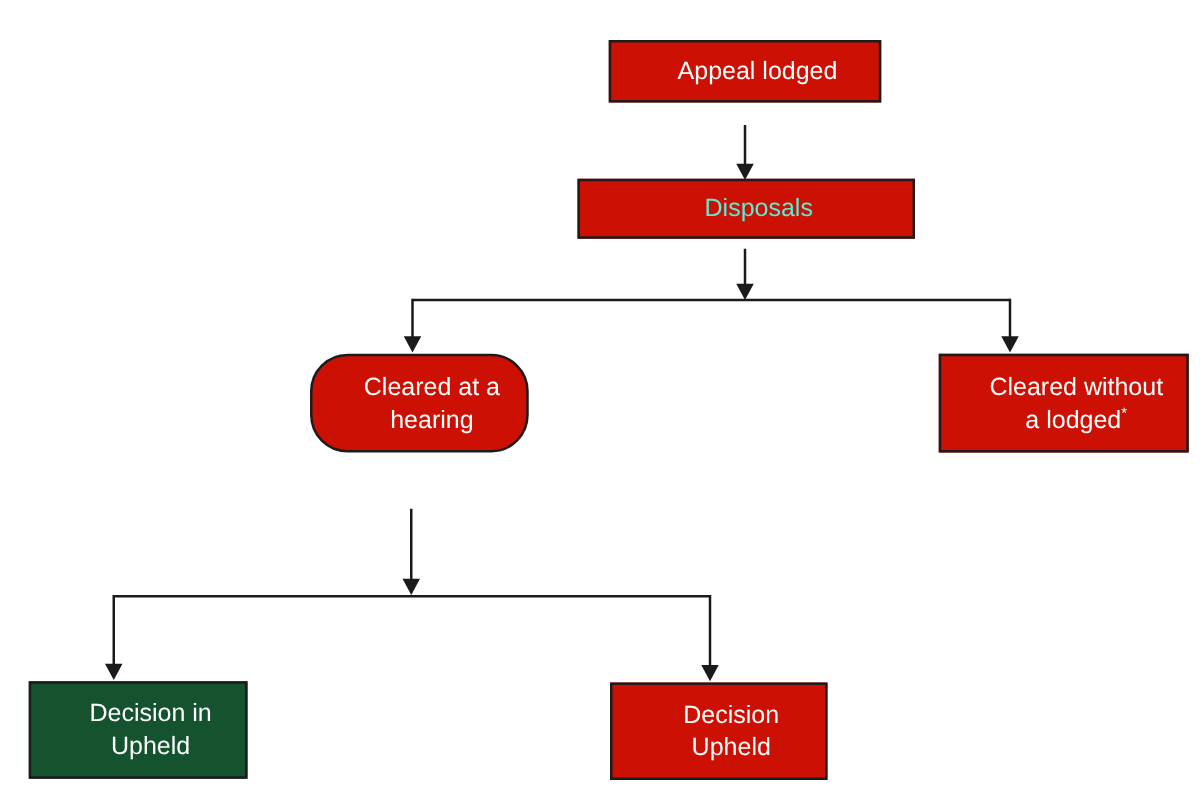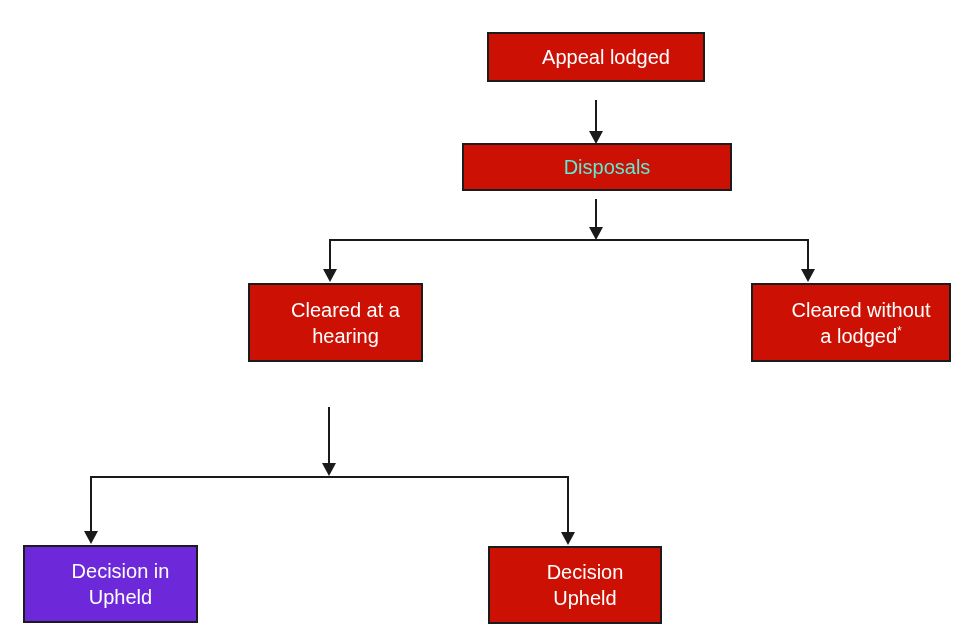--- a/index.html
+++ b/index.html
@@ -48,21 +48,21 @@
     line-height: 26px;
     white-space: nowrap;
   }
   .node sup {
     font-size: 12px;
     line-height: 0;
     vertical-align: super;
   }
   .n0 { left: 487px; top: 32px;  width: 218px; height: 50px; }
   .n1 { left: 462px; top: 143px; width: 270px; height: 48px; }
-  .n2 { left: 248px; top: 283px; width: 175px; height: 79px; }
+  .n2 { left: 248px; top: 283px; width: 175px; height: 79px; border-radius: 30px; }
   .n3 { left: 713px; top: 283px; width: 200px; height: 79px; }
   .n4 { left: 23px;  top: 545px; width: 175px; height: 78px; }
   .n5 { left: 488px; top: 546px; width: 174px; height: 78px; }
 </style>
 </head>
 <body>
 
 <div class="canvas">
 
   <svg class="connectors" viewBox="0 0 960 640" xmlns="http://www.w3.org/2000/svg">
@@ -116,21 +116,21 @@
   <div class="node n2" style="background: rgb(204, 17, 4); border-color: rgb(28, 28, 28); color: rgb(255, 255, 255);">
     <span class="ln">Cleared at a</span>
     <span class="ln">hearing</span>
   </div>
 
   <div class="node n3" style="background: rgb(204, 17, 4); border-color: rgb(28, 28, 28); color: rgb(255, 255, 255); margin-left: 38px;">
     <span class="ln">Cleared without</span>
     <span class="ln"><span>a lodged</span><sup>*</sup></span>
   </div>
 
-  <div class="node n4" style="background: #6d28d9; border-color: rgb(28, 28, 28); color: rgb(255, 255, 255);">
+  <div class="node n4" style="background: #14532d; border-color: rgb(28, 28, 28); color: rgb(255, 255, 255);">
     <span class="ln">Decision in</span>
     <span class="ln">Upheld</span>
   </div>
 
   <div class="node n5" style="background: rgb(204, 17, 4); border-color: rgb(28, 28, 28); color: rgb(255, 255, 255);">
     <span class="ln">Decision</span>
     <span class="ln">Upheld</span>
   </div>
 
 </div>

